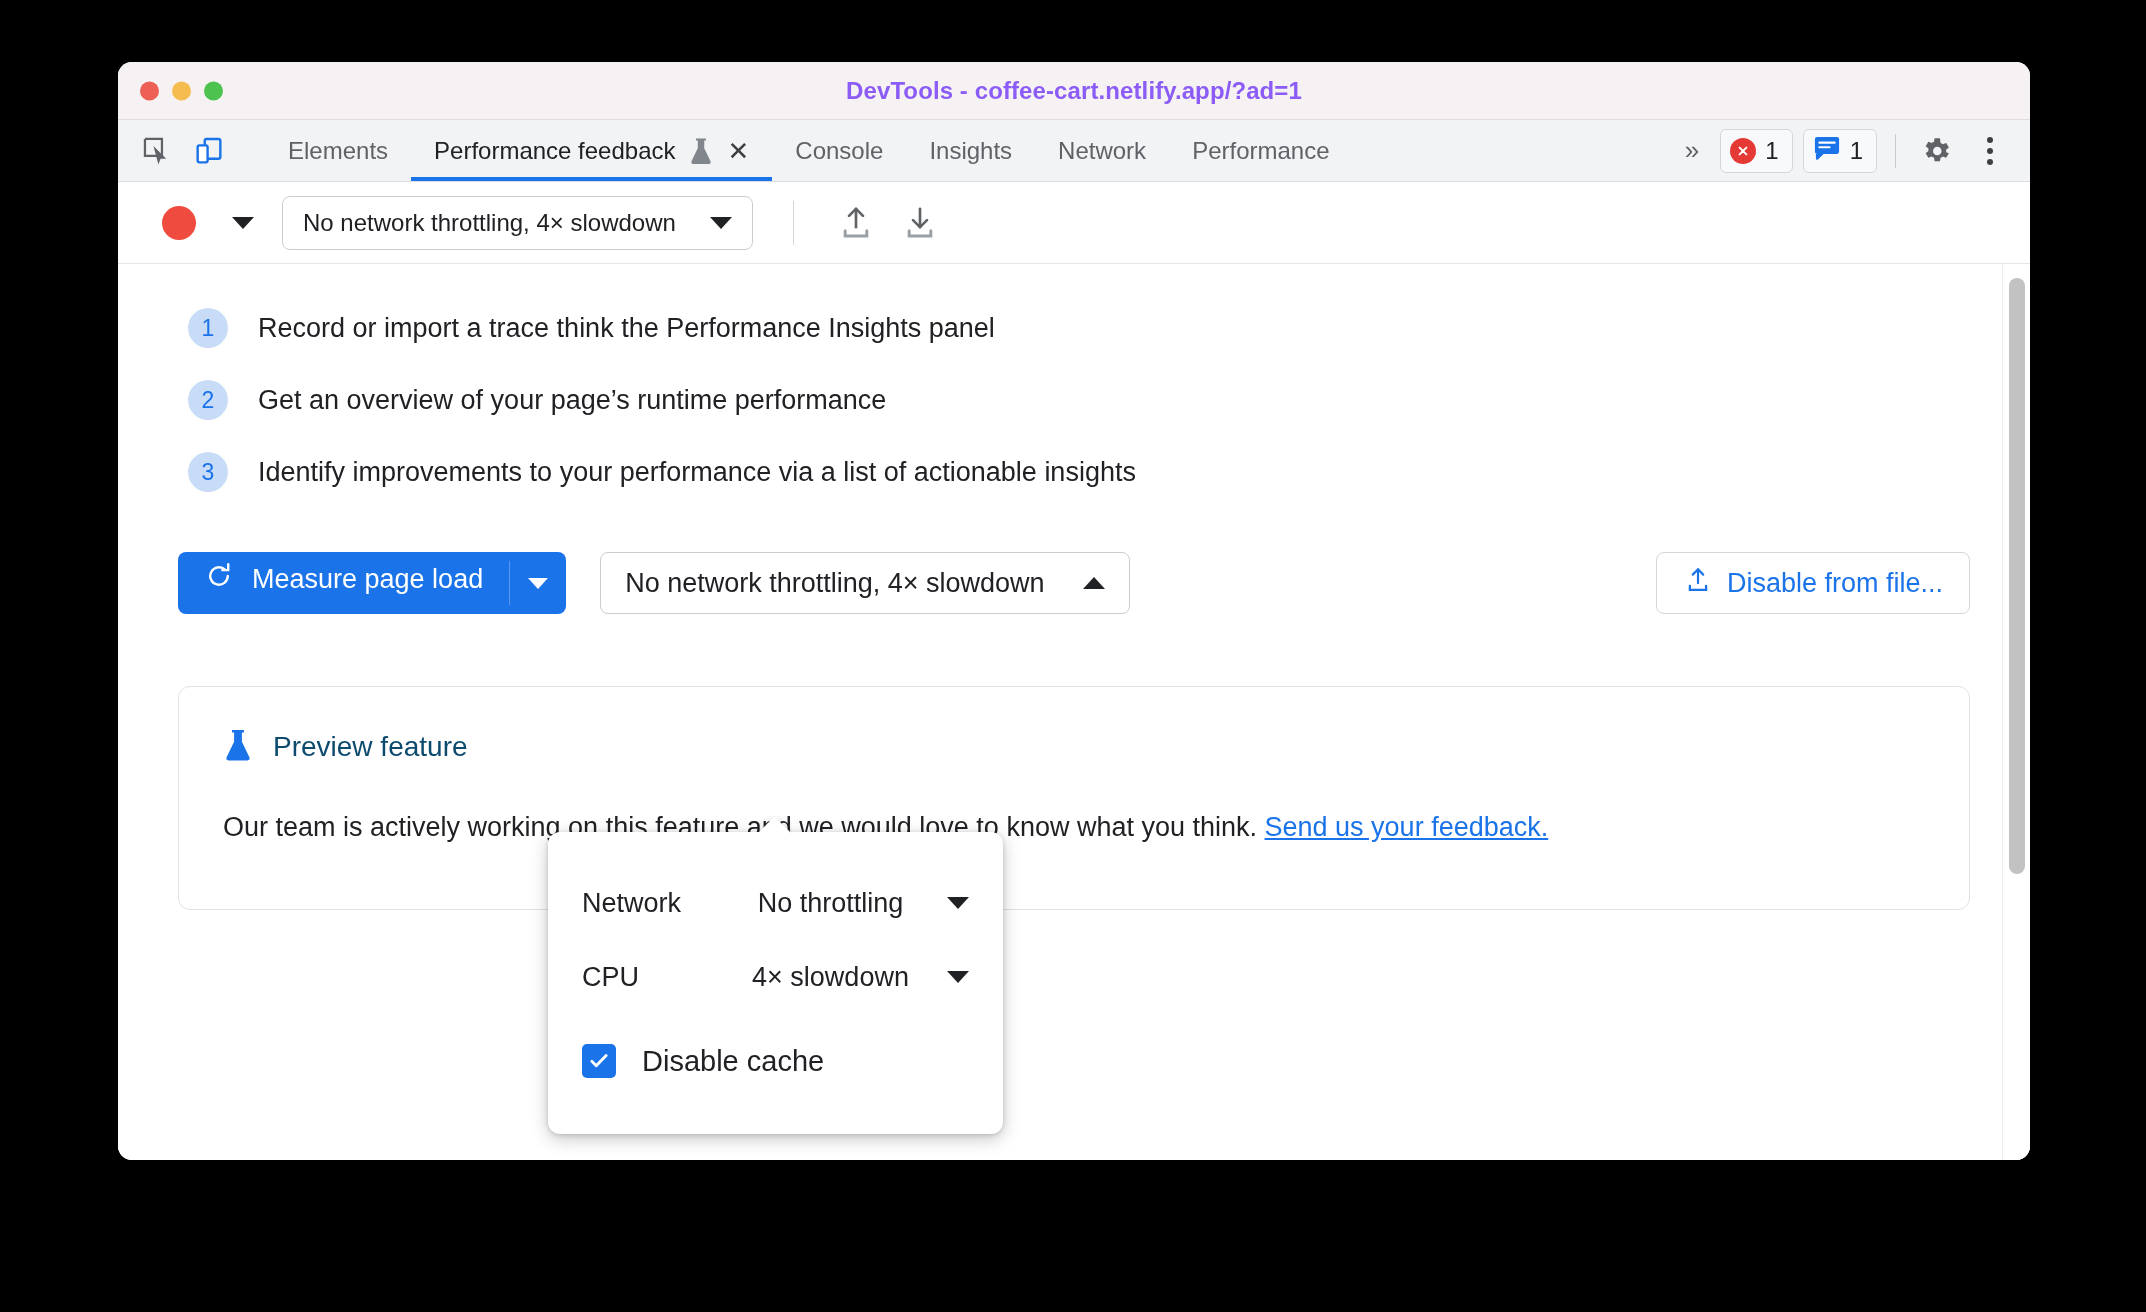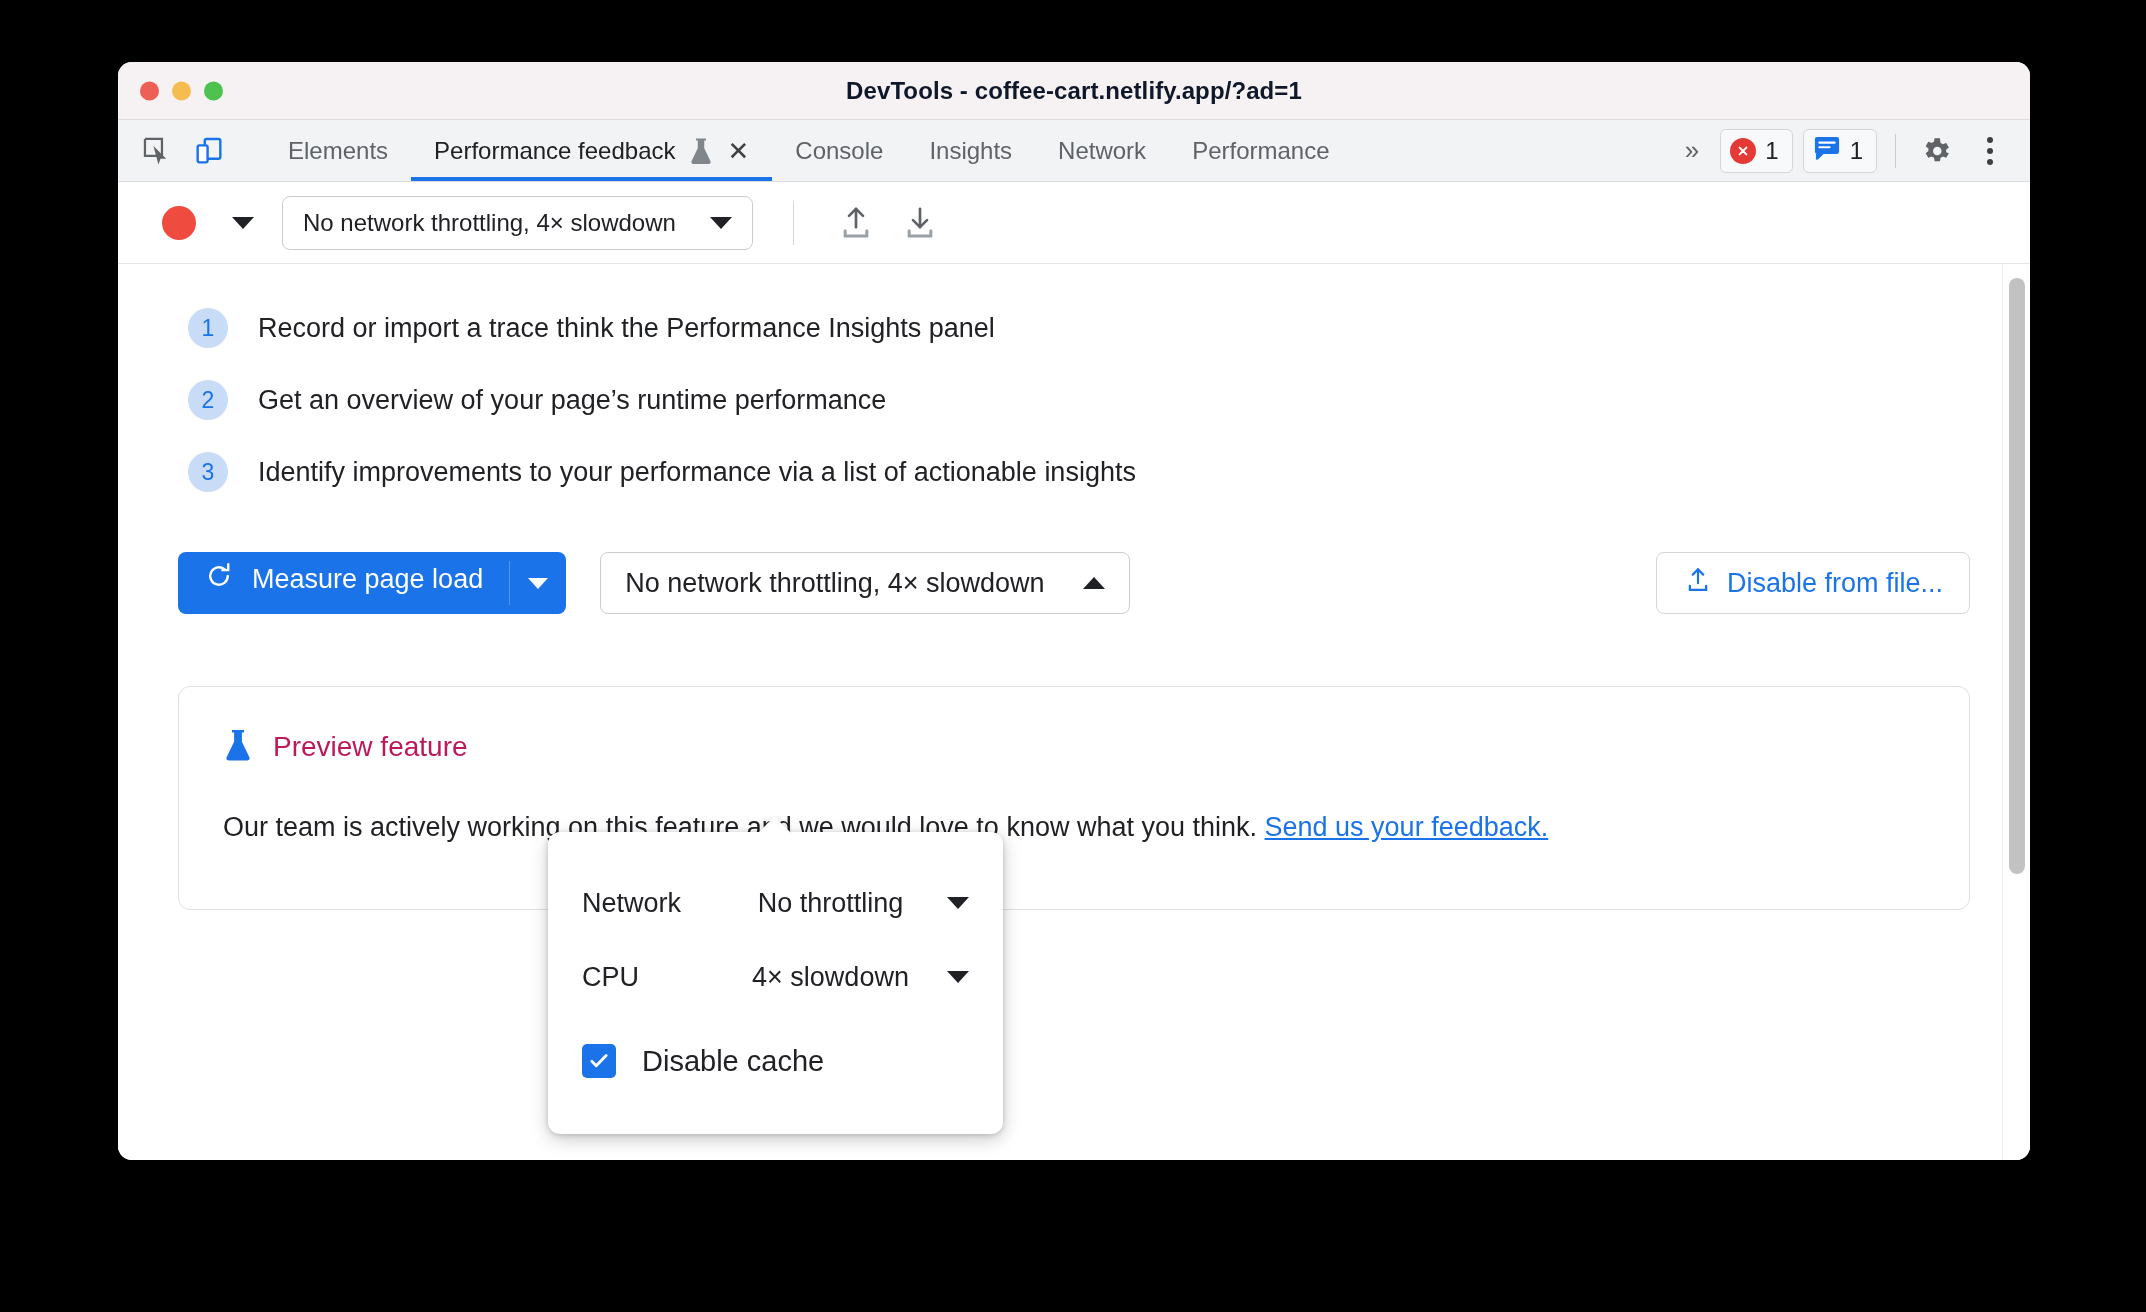--- a/index.html
+++ b/index.html
@@ -44,21 +44,21 @@
   .dot.red { background: #ee5f56; }
   .dot.yellow { background: #f5bd4f; }
   .dot.green { background: #4ec24e; }
   .win-title {
     position: absolute;
     left: 0; right: 0; top: 50%;
     transform: translateY(-50%);
     text-align: center;
     font-size: 24px;
     font-weight: bold;
-    color: #0f172a;
+    color: #8b5cf6;
     letter-spacing: 0.1px;
   }
 
   
   .tabbar {
     height: 62px;
     background: #f1f3f4;
     border-bottom: 1px solid #dadcdf;
     display: flex;
     align-items: stretch;
@@ -281,21 +281,21 @@
     margin-top: 72px;
     border: 1px solid #dfe1e5;
     border-radius: 12px;
     padding: 40px 44px 60px 44px;
   }
   .pc-head {
     display: flex;
     align-items: center;
     gap: 20px;
   }
-  .pc-title { color: #be185d; font-size: 28px; }
+  .pc-title { color: #0c4a6e; font-size: 28px; }
   .pc-body {
     margin-top: 40px;
     font-size: 27px;
     color: #202124;
     line-height: 1.55;
     max-width: 1510px;
   }
   .pc-body a { color: #1a73e8; text-decoration: underline; }
 
   

